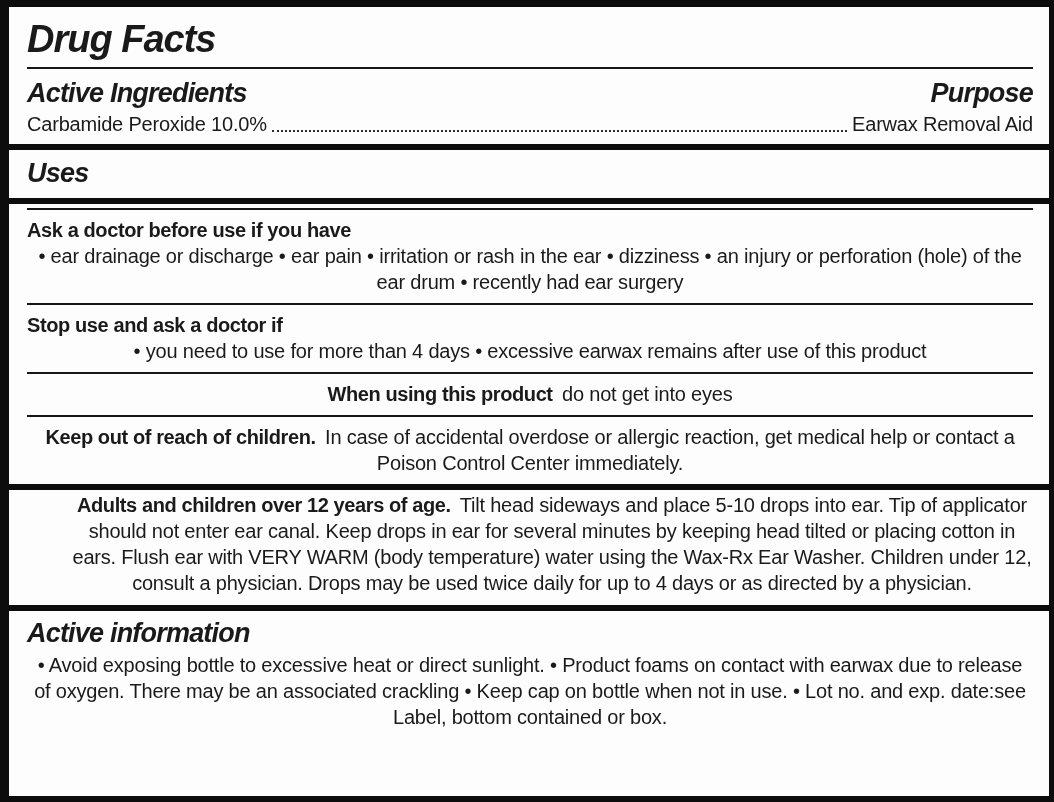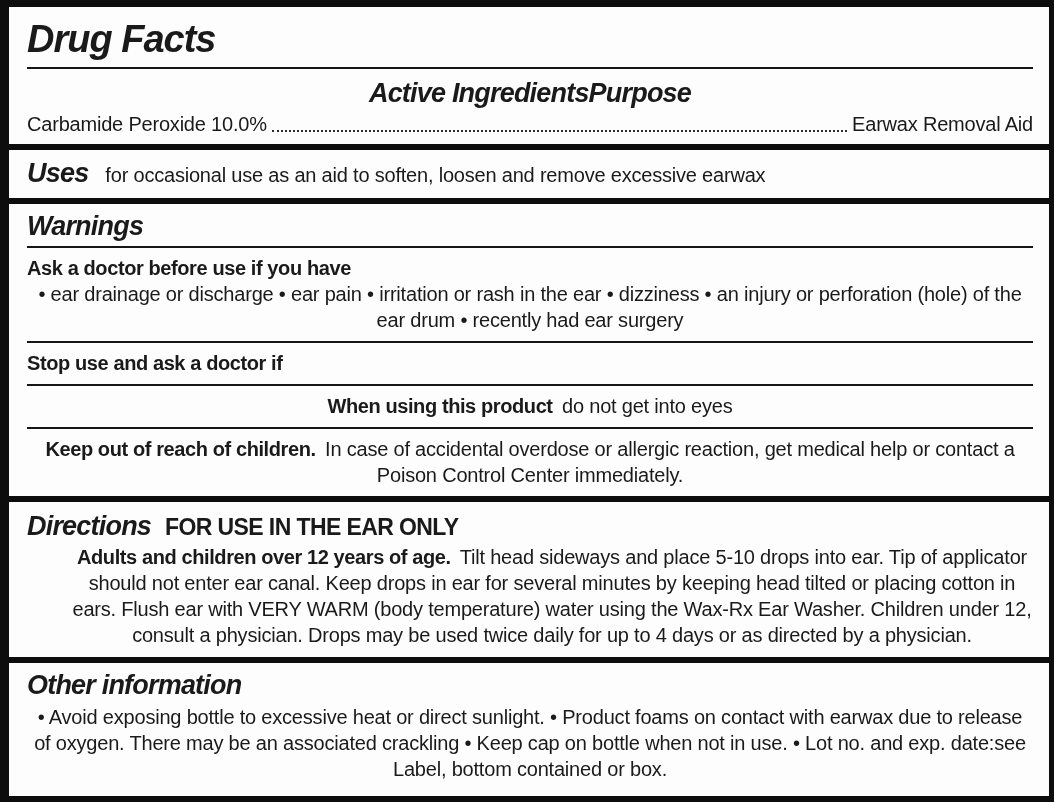--- a/index.html
+++ b/index.html
@@ -39,21 +39,21 @@
     font-weight: 700;
     font-style: italic;
     letter-spacing: -0.8px;
     line-height: 32px;
   }
   .body  { font-size: 20px; line-height: 26px; font-weight: 400; }
   .lead  { font-size: 20px; line-height: 26px; font-weight: 700; letter-spacing: -0.4px; }
 
   .heads-row {
     display: flex;
-    justify-content: center;
+    justify-content: space-between;
     align-items: baseline;
     padding-top: 8px;
   }
   .leader-row {
     display: flex;
     align-items: flex-end;
     padding-top: 2px;
     padding-bottom: 7px;
   }
   .leader-row .dots {
@@ -111,60 +111,55 @@
       <span class="body">Carbamide Peroxide 10.0%</span>
       <span class="dots"></span>
       <span class="body">Earwax Removal Aid</span>
     </div>
   </div>
 
   <div class="bar"></div>
 
   <div class="pad uses-row">
     <span class="h2">Uses</span>
-    <span class="body">for occasional use as an aid to soften, loosen and remove excessive earwax</span>
   </div>
 
   <div class="bar"></div>
 
   <div class="pad">
-    <div class="h2 warn-head">Warnings</div>
     <div class="rule warn-rule"></div>
 
     <div class="sub">
       <div class="lead">Ask a doctor before use if you have</div>
       <p class="body">• ear drainage or discharge • ear pain • irritation or rash in the ear • dizziness • an injury or perforation (hole) of the ear drum • recently had ear surgery</p>
     </div>
     <div class="rule sub-rule"></div>
 
     <div class="sub">
       <div class="lead">Stop use and ask a doctor if</div>
+      <p class="body">• you need to use for more than 4 days • excessive earwax remains after use of this product</p>
     </div>
     <div class="rule sub-rule"></div>
 
     <div class="sub">
       <p class="body"><span class="lead inline-lead">When using this product</span> <span>do not get into eyes</span></p>
     </div>
     <div class="rule sub-rule"></div>
 
     <div class="sub">
       <p class="body"><span class="lead inline-lead">Keep out of reach of children.</span> <span>In case of accidental overdose or allergic reaction, get medical help or contact a Poison Control Center immediately.</span></p>
     </div>
   </div>
 
   <div class="bar"></div>
 
   <div class="pad">
-    <div class="dir-head-row">
-      <span class="h2">Directions</span>
-      <span class="subhead">FOR USE IN THE EAR ONLY</span>
-    </div>
     <p class="body dir-body"><span class="lead inline-lead">Adults and children over 12 years of age.</span> <span>Tilt head sideways and place 5-10 drops into ear. Tip of applicator should not enter ear canal. Keep drops in ear for several minutes by keeping head tilted or placing cotton in ears. Flush ear with VERY WARM (body temperature) water using the Wax-Rx Ear Washer. Children under 12, consult a physician. Drops may be used twice daily for up to 4 days or as directed by a physician.</span></p>
   </div>
 
   <div class="bar"></div>
 
   <div class="pad">
-    <div class="h2 oi-head">Other information</div>
+    <div class="h2 oi-head">Active information</div>
     <p class="body oi-body">• Avoid exposing bottle to excessive heat or direct sunlight. • Product foams on contact with earwax due to release of oxygen. There may be an associated crackling • Keep cap on bottle when not in use. • Lot no. and exp. date:see Label, bottom contained or box.</p>
   </div>
 
 </div>
 
 </body></html>

